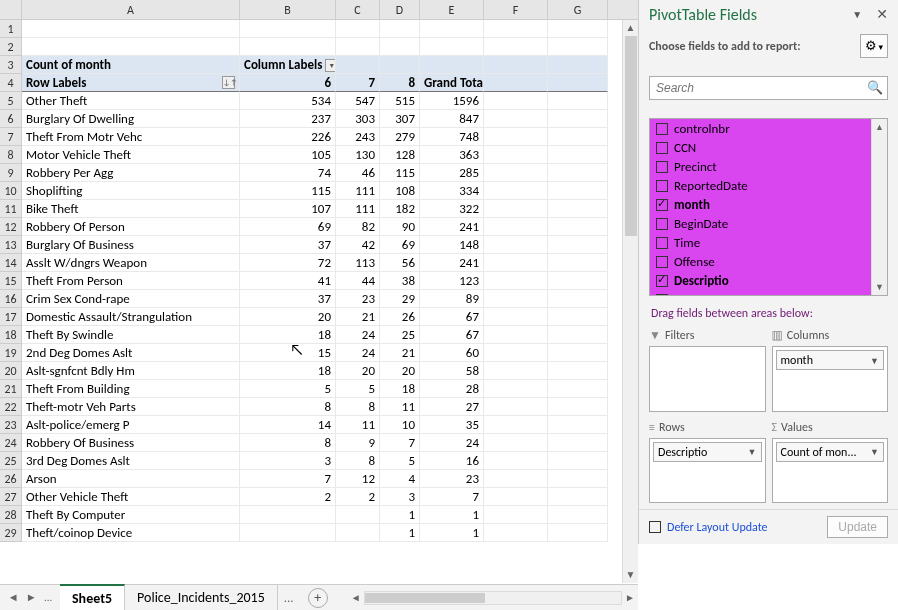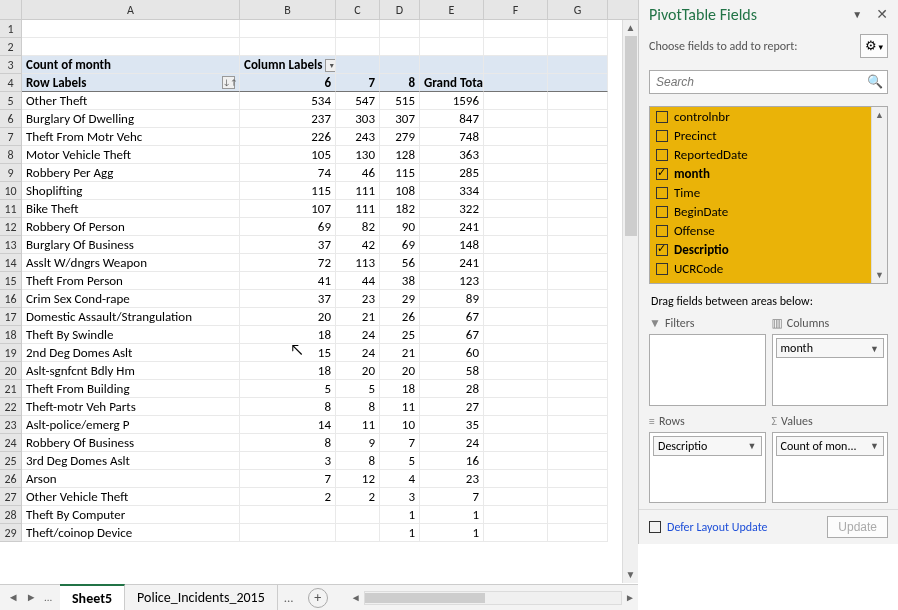--- a/index.html
+++ b/index.html
@@ -189,52 +189,53 @@
 .pane-caret { font-size: 10px; color: #555; margin-left: 4px; }
 .pane-close { font-size: 14px; color: #555; cursor: pointer; margin-left: 14px; }
 .pane-row {
   display: flex;
   align-items: center;
   padding: 6px 10px;
 }
 .pane-sub {
   color: #555;
   flex: 1;
+  font-weight: bold;
 }
 .gear {
   width: 28px;
   height: 24px;
   border: 1px solid #ababab;
   background: #fcfcfc;
   text-align: center;
   line-height: 22px;
   font-size: 13px;
   cursor: pointer;
 }
 .searchbox {
-  margin: 6px 10px;
+  margin: 12px 10px;
   display: flex;
   border: 1px solid #ababab;
   height: 24px;
   background: #fff;
 }
 .searchbox input {
   border: none;
   flex: 1;
   padding: 0 6px;
   font-size: 12px;
   outline: none;
   font-style: italic;
   color: #999;
 }
 .searchbox .sicon { width: 24px; text-align: center; line-height: 22px; color: #2a579a; font-size: 13px; }
 .fieldlist {
   margin: 6px 10px 0;
   border: 1px solid #ababab;
-  background: #eab308;
+  background: #d946ef;
   height: 178px;
   display: flex;
 }
 .fieldlist .items { flex: 1; overflow: hidden; }
 .flditem {
   display: flex;
   align-items: center;
   padding: 2px 6px;
   font-size: 13px;
   cursor: pointer;
@@ -242,21 +243,21 @@
 .flditem .cb {
   width: 12px; height: 12px; border: 1px solid #333; margin-right: 6px; position: relative;
 }
 .flditem .cb.checked::after {
   content: "✓"; position: absolute; left: 0; top: -3px; font-size: 11px; color: #000;
 }
 .flditem.checked .lab { font-weight: bold; }
 .fieldlist .fscroll { width: 16px; background: #f0f0f0; border-left: 1px solid #dcdcdc; position: relative; }
 .fieldlist .fscroll .up { height: 16px; text-align: center; font-size: 9px; color: #666; line-height: 16px; }
 .fieldlist .fscroll .down { position: absolute; bottom: 0; width: 100%; height: 16px; text-align: center; font-size: 9px; color: #666; line-height: 16px; }
-.dragmsg { padding: 10px 12px 6px; color: #000000; }
+.dragmsg { padding: 10px 12px 6px; color: #701a75; }
 .areas {
   display: grid;
   grid-template-columns: 1fr 1fr;
   grid-template-rows: 1fr 1fr;
   gap: 6px;
   padding: 0 10px 6px;
   flex: 1;
 }
 .areabox {
   display: flex;
@@ -669,37 +670,41 @@
       <span class="sicon">🔍</span>
     </div>
     <div class="fieldlist">
       <div class="items" id="fielditems">
           <div class="flditem">
             <span class="cb"></span>
             <span class="lab">controlnbr</span>
           </div>
           <div class="flditem">
             <span class="cb"></span>
+            <span class="lab">CCN</span>
+          </div>
+          <div class="flditem">
+            <span class="cb"></span>
             <span class="lab">Precinct</span>
           </div>
           <div class="flditem">
             <span class="cb"></span>
             <span class="lab">ReportedDate</span>
           </div>
           <div class="flditem checked">
             <span class="cb checked"></span>
             <span class="lab">month</span>
           </div>
           <div class="flditem">
             <span class="cb"></span>
-            <span class="lab">Time</span>
+            <span class="lab">BeginDate</span>
           </div>
           <div class="flditem">
             <span class="cb"></span>
-            <span class="lab">BeginDate</span>
+            <span class="lab">Time</span>
           </div>
           <div class="flditem">
             <span class="cb"></span>
             <span class="lab">Offense</span>
           </div>
           <div class="flditem checked">
             <span class="cb checked"></span>
             <span class="lab">Descriptio</span>
           </div>
           <div class="flditem">

